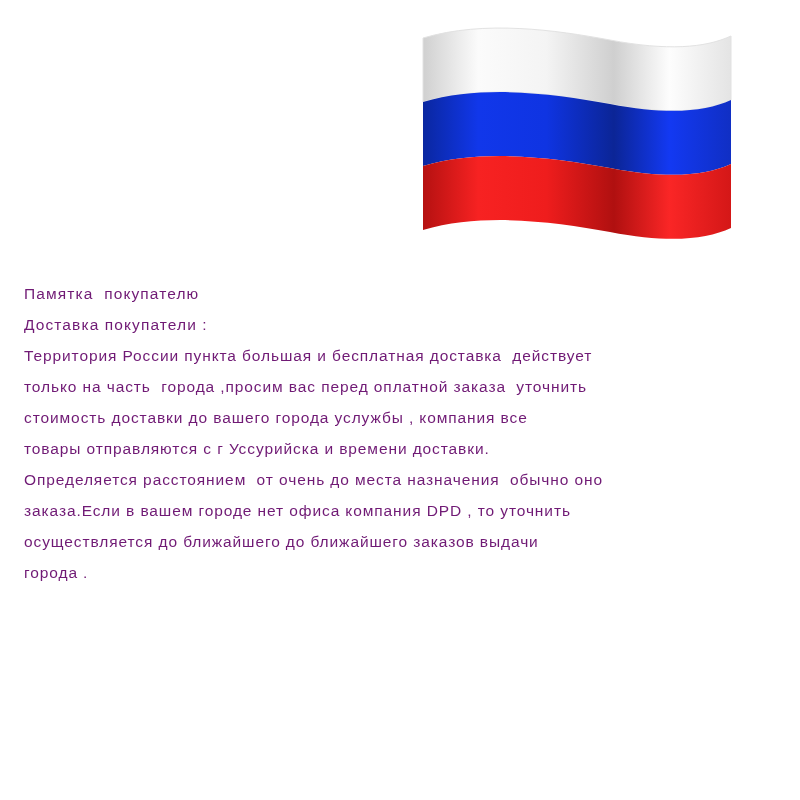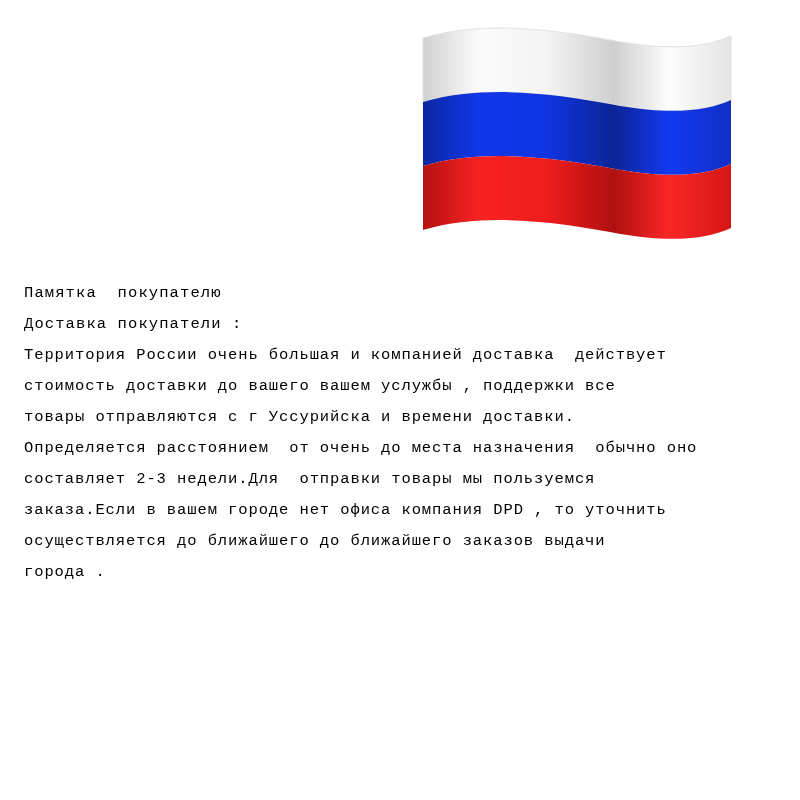--- a/index.html
+++ b/index.html
@@ -35,23 +35,23 @@
   .text-block {
     position: absolute;
     left: 24px;
     top: 278px;
     width: 752px;
   }
   .line {
     font-size: 15.5px;
     letter-spacing: 0.9px;
     line-height: 31px;
-    color: #000000;
+    color: #701a75;
     white-space: pre;
-    font-family: Liberation Mono, monospace;
+    font-family: Liberation Sans, sans-serif;
   }
   .line.heading {
     letter-spacing: 1.1px;
   }
 </style>
 </head>
 <body>
 
 <div class="page">
 
@@ -91,23 +91,23 @@
                L326,146 C300,158 262,161 205,150 C150,140 80,130 18,148 Z" fill="url(#shadeBlue)"></path>
 
       <path d="M18,148 C80,130 150,140 205,150 C262,161 300,158 326,146
                L326,210 C300,222 262,225 205,214 C150,204 80,194 18,212 Z" fill="url(#shadeRed)"></path>
     </svg>
   </div>
 
   <div class="text-block">
     <div class="line heading">Памятка  покупателю</div>
     <div class="line heading">Доставка покупатели :</div>
-    <div class="line">Территория России очень большая и компанией доставка  действует</div>
-    <div class="line">стоимость доставки до вашего вашем услужбы , поддержки все</div>
+    <div class="line">Территория России пункта большая и бесплатная доставка  действует</div>
+    <div class="line">только на часть  города ,просим вас перед оплатной заказа  уточнить</div>
+    <div class="line">стоимость доставки до вашего города услужбы , компания все</div>
     <div class="line">товары отправляются с г Уссурийска и времени доставки.</div>
     <div class="line">Определяется расстоянием  от очень до места назначения  обычно оно</div>
-    <div class="line">составляет 2-3 недели.Для  отправки товары мы пользуемся</div>
     <div class="line">заказа.Если в вашем городе нет офиса компания DPD , то уточнить</div>
     <div class="line">осуществляется до ближайшего до ближайшего заказов выдачи</div>
     <div class="line">города .</div>
   </div>
 
 </div>
 
 </body></html>

